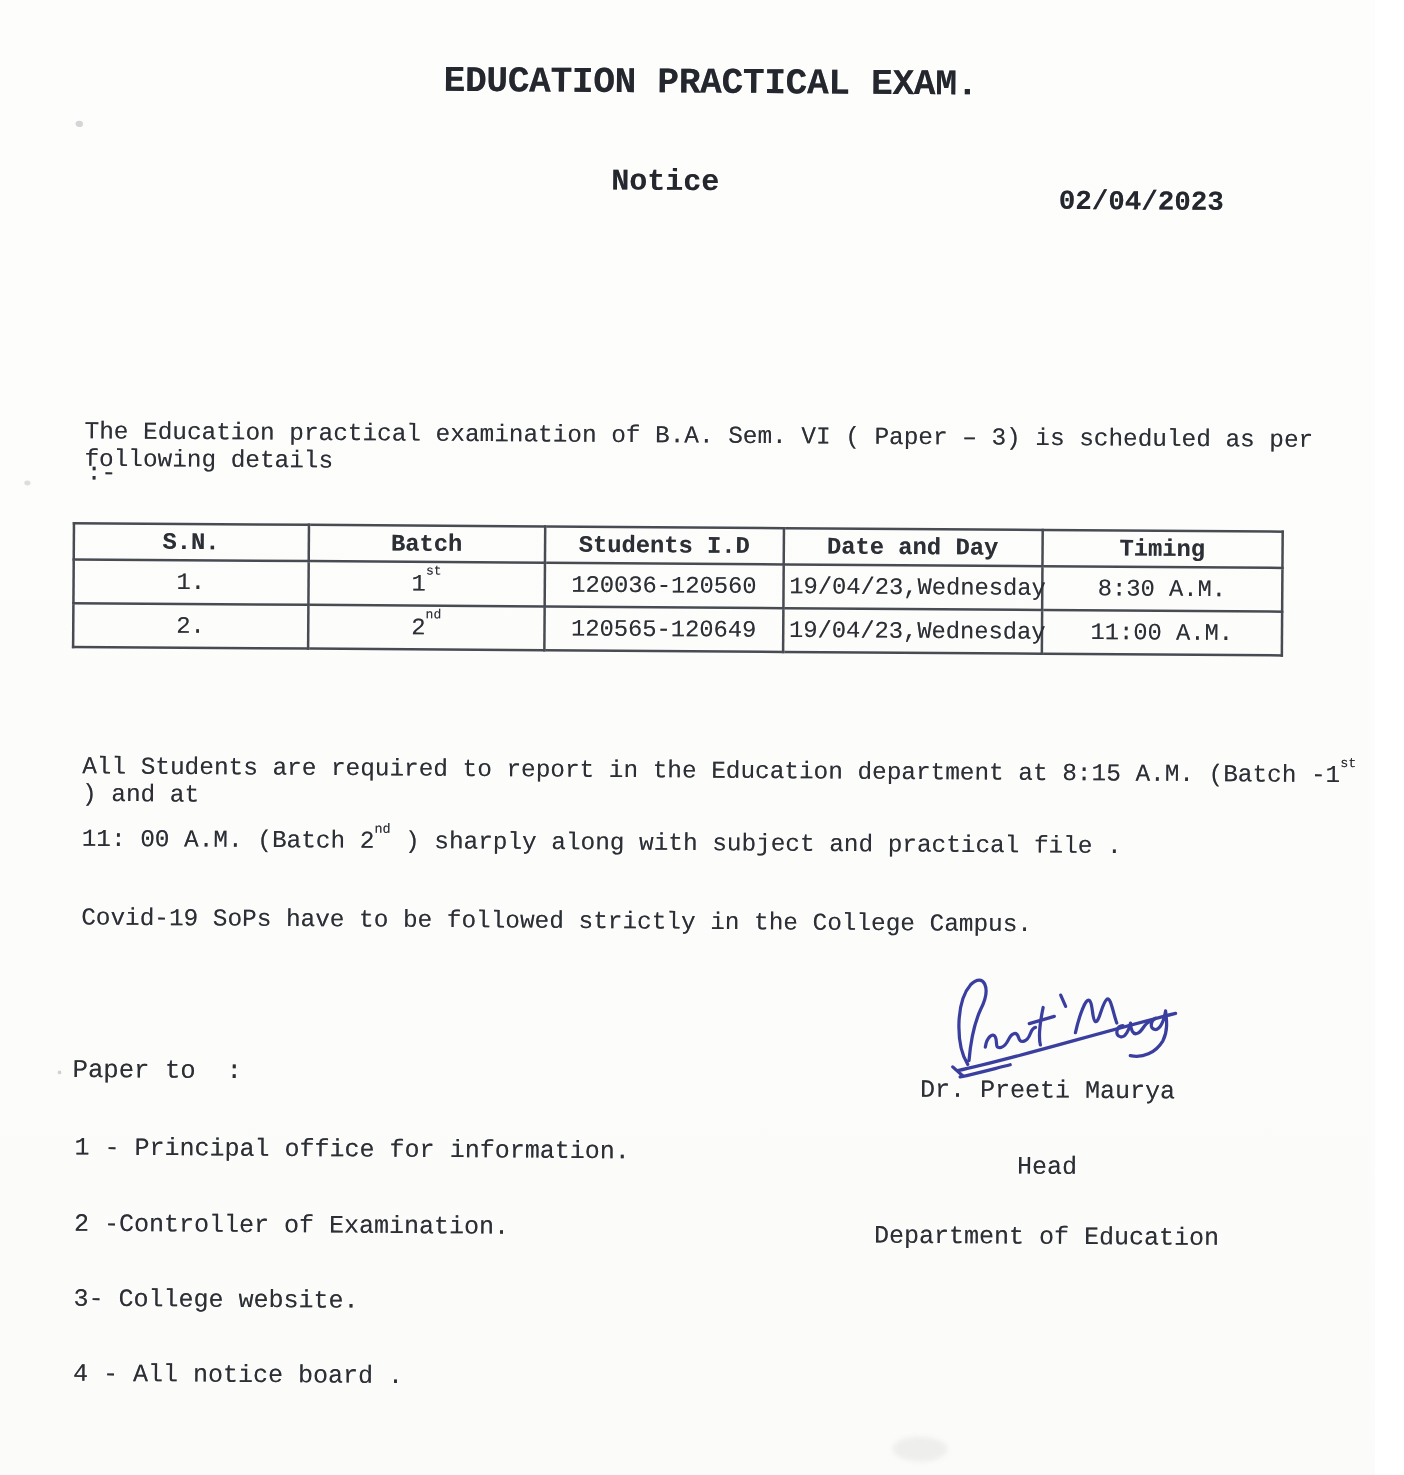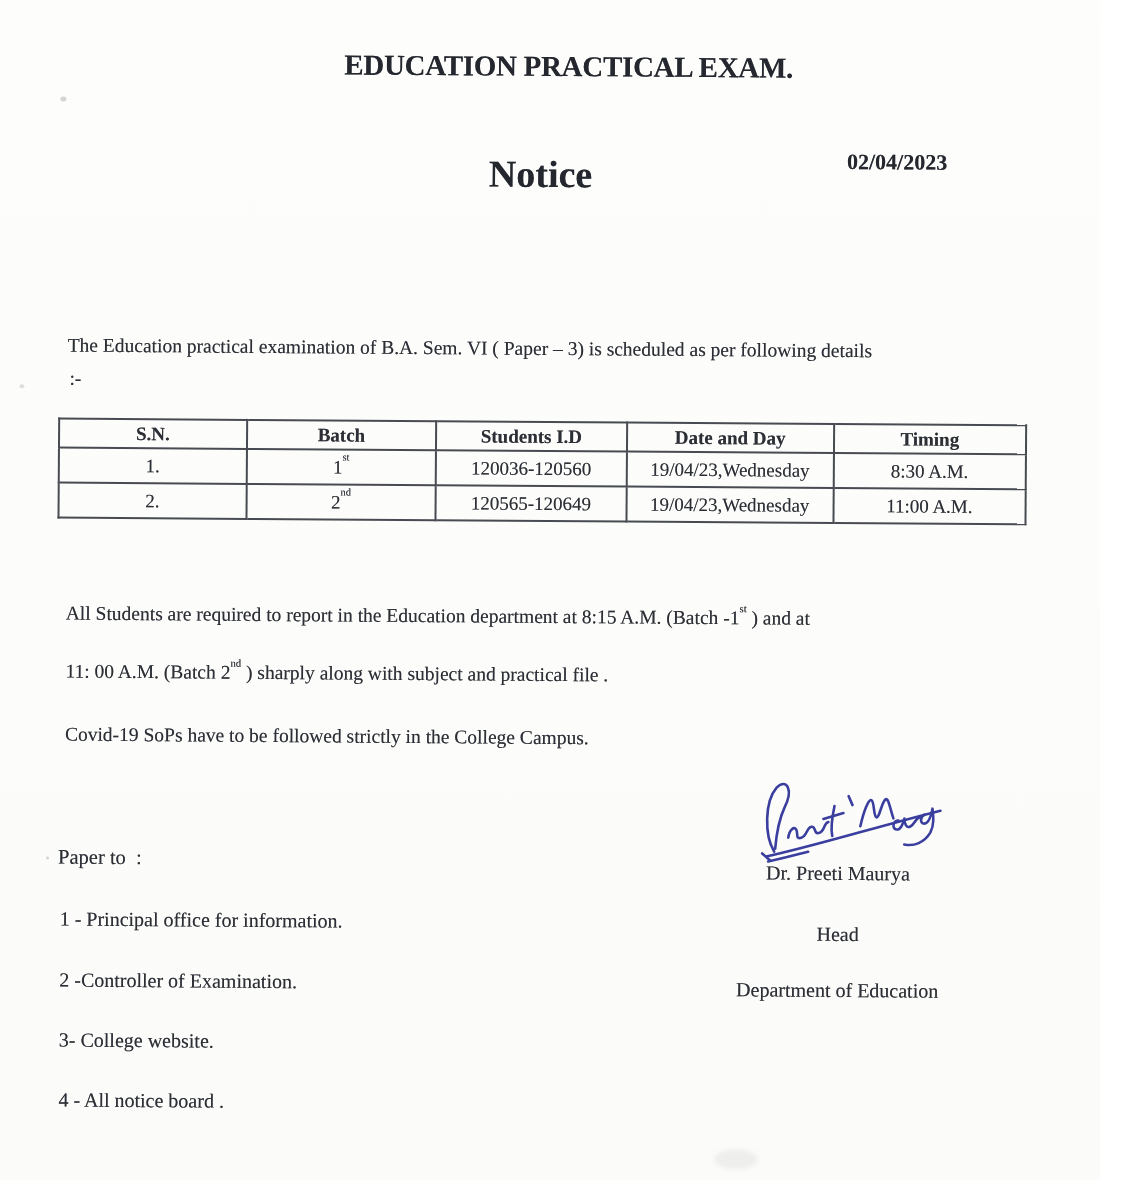--- a/index.html
+++ b/index.html
@@ -1,27 +1,27 @@
 <!DOCTYPE html>
 <html><head>
 <meta charset="utf-8">
 <style>
   html,body{margin:0;padding:0;background:#ffffff;}
   .page{
     position:relative;
     width:1100px;height:1180px;
     background:linear-gradient(180deg,#fdfdfc 0%,#fcfcfa 60%,#fbfbf9 100%);
     overflow:hidden;
-    font-family:Liberation Serif, serif;
+    font-family:Liberation Mono, monospace;
     color:#2c2f36;
   }
   .sheet{position:absolute;inset:0;transform:rotate(0.4deg);transform-origin:50% 50%;}
   .txt{position:absolute;color:#2c2f36;text-shadow:0 0 0.5px rgba(44,47,54,0.55);}
   .doc-title{top:50px;left:30px;right:0;text-align:center;font-size:29px;font-weight:700;letter-spacing:-0.3px;color:#24272e;}
-  .notice-heading{top:133px;left:486px;font-size:38px;font-weight:700;color:#24272e;margin-top:19px;}
+  .notice-heading{top:133px;left:486px;font-size:24px;font-weight:700;color:#24272e;}
   .notice-date{top:147px;left:844px;font-size:22px;font-weight:700;color:#24272e;}
   .intro-line1{top:338px;left:66px;font-size:19.5px;}
   .intro-line2{top:371px;left:68px;font-size:19.5px;}
   .exam-table{position:absolute;top:421px;left:57px;width:969px;border-collapse:collapse;table-layout:fixed;}
   .exam-table th,.exam-table td{
     border:2px solid #484b52;text-align:center;vertical-align:middle;
     color:#2c2f36;text-shadow:0 0 0.5px rgba(44,47,54,0.5);padding:0 4px;
   }
   .exam-table th{height:27px;font-size:19px;font-weight:700;}
   .exam-table td{height:33px;font-size:19px;}

